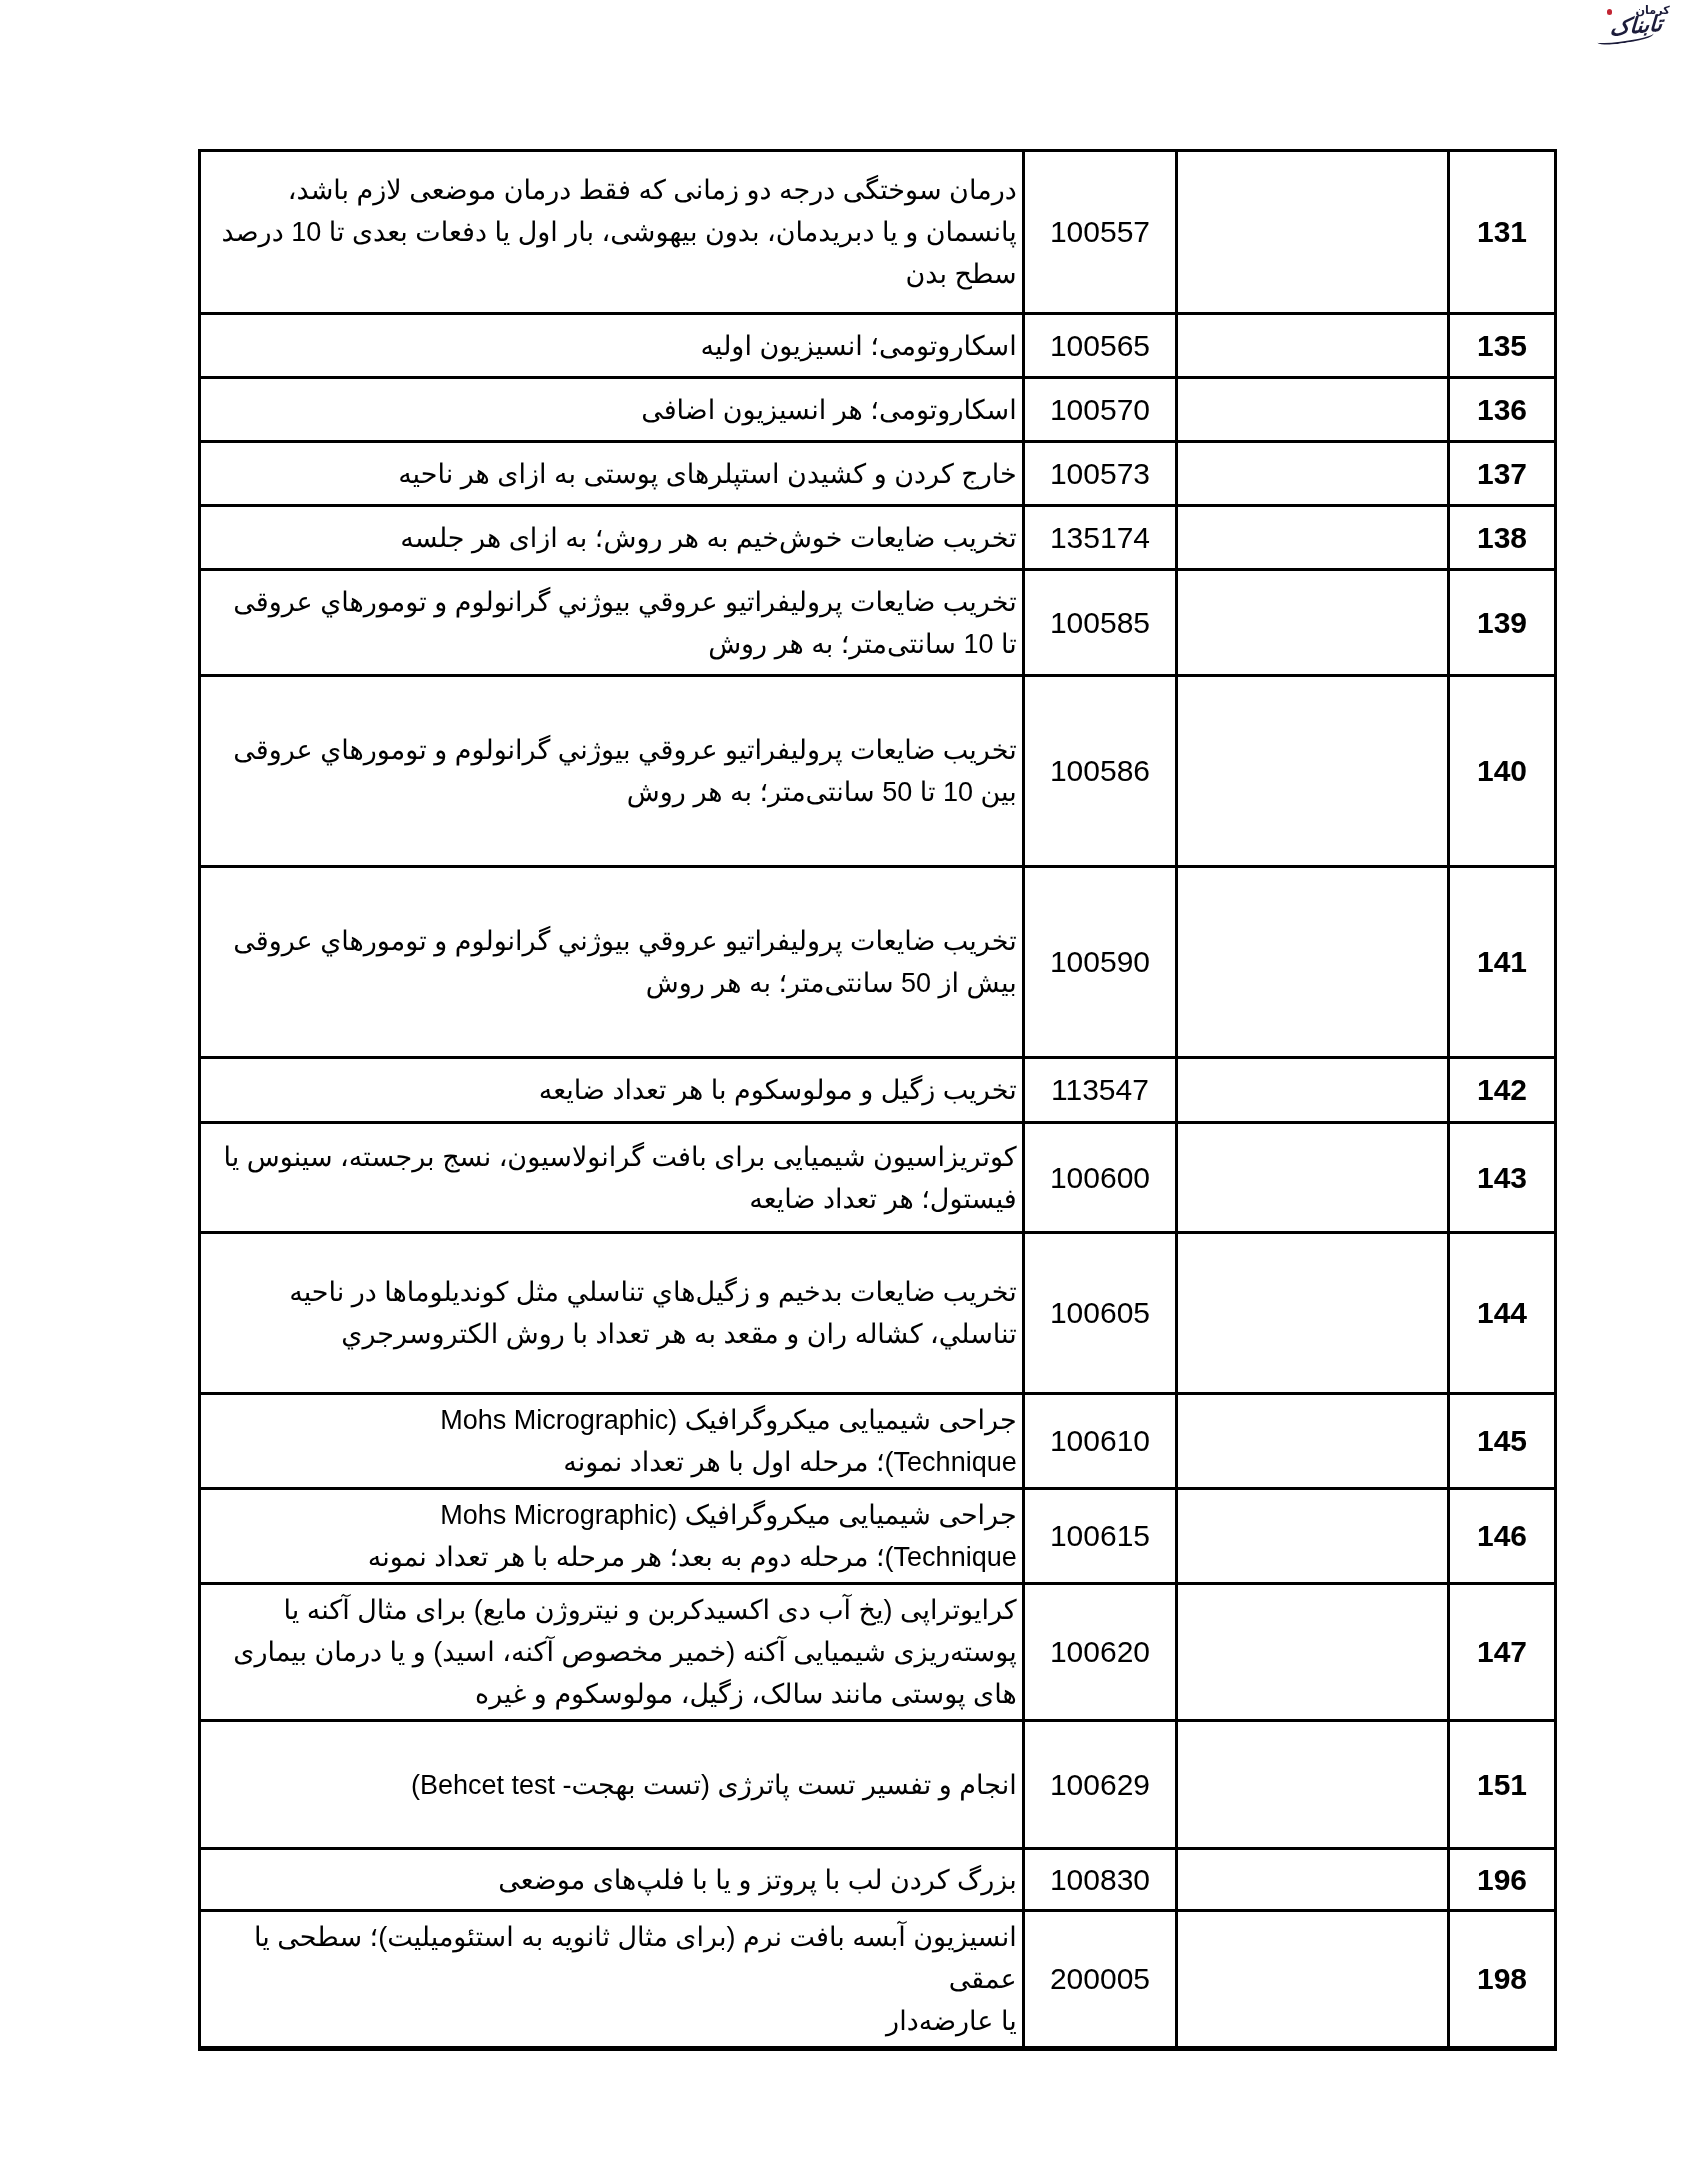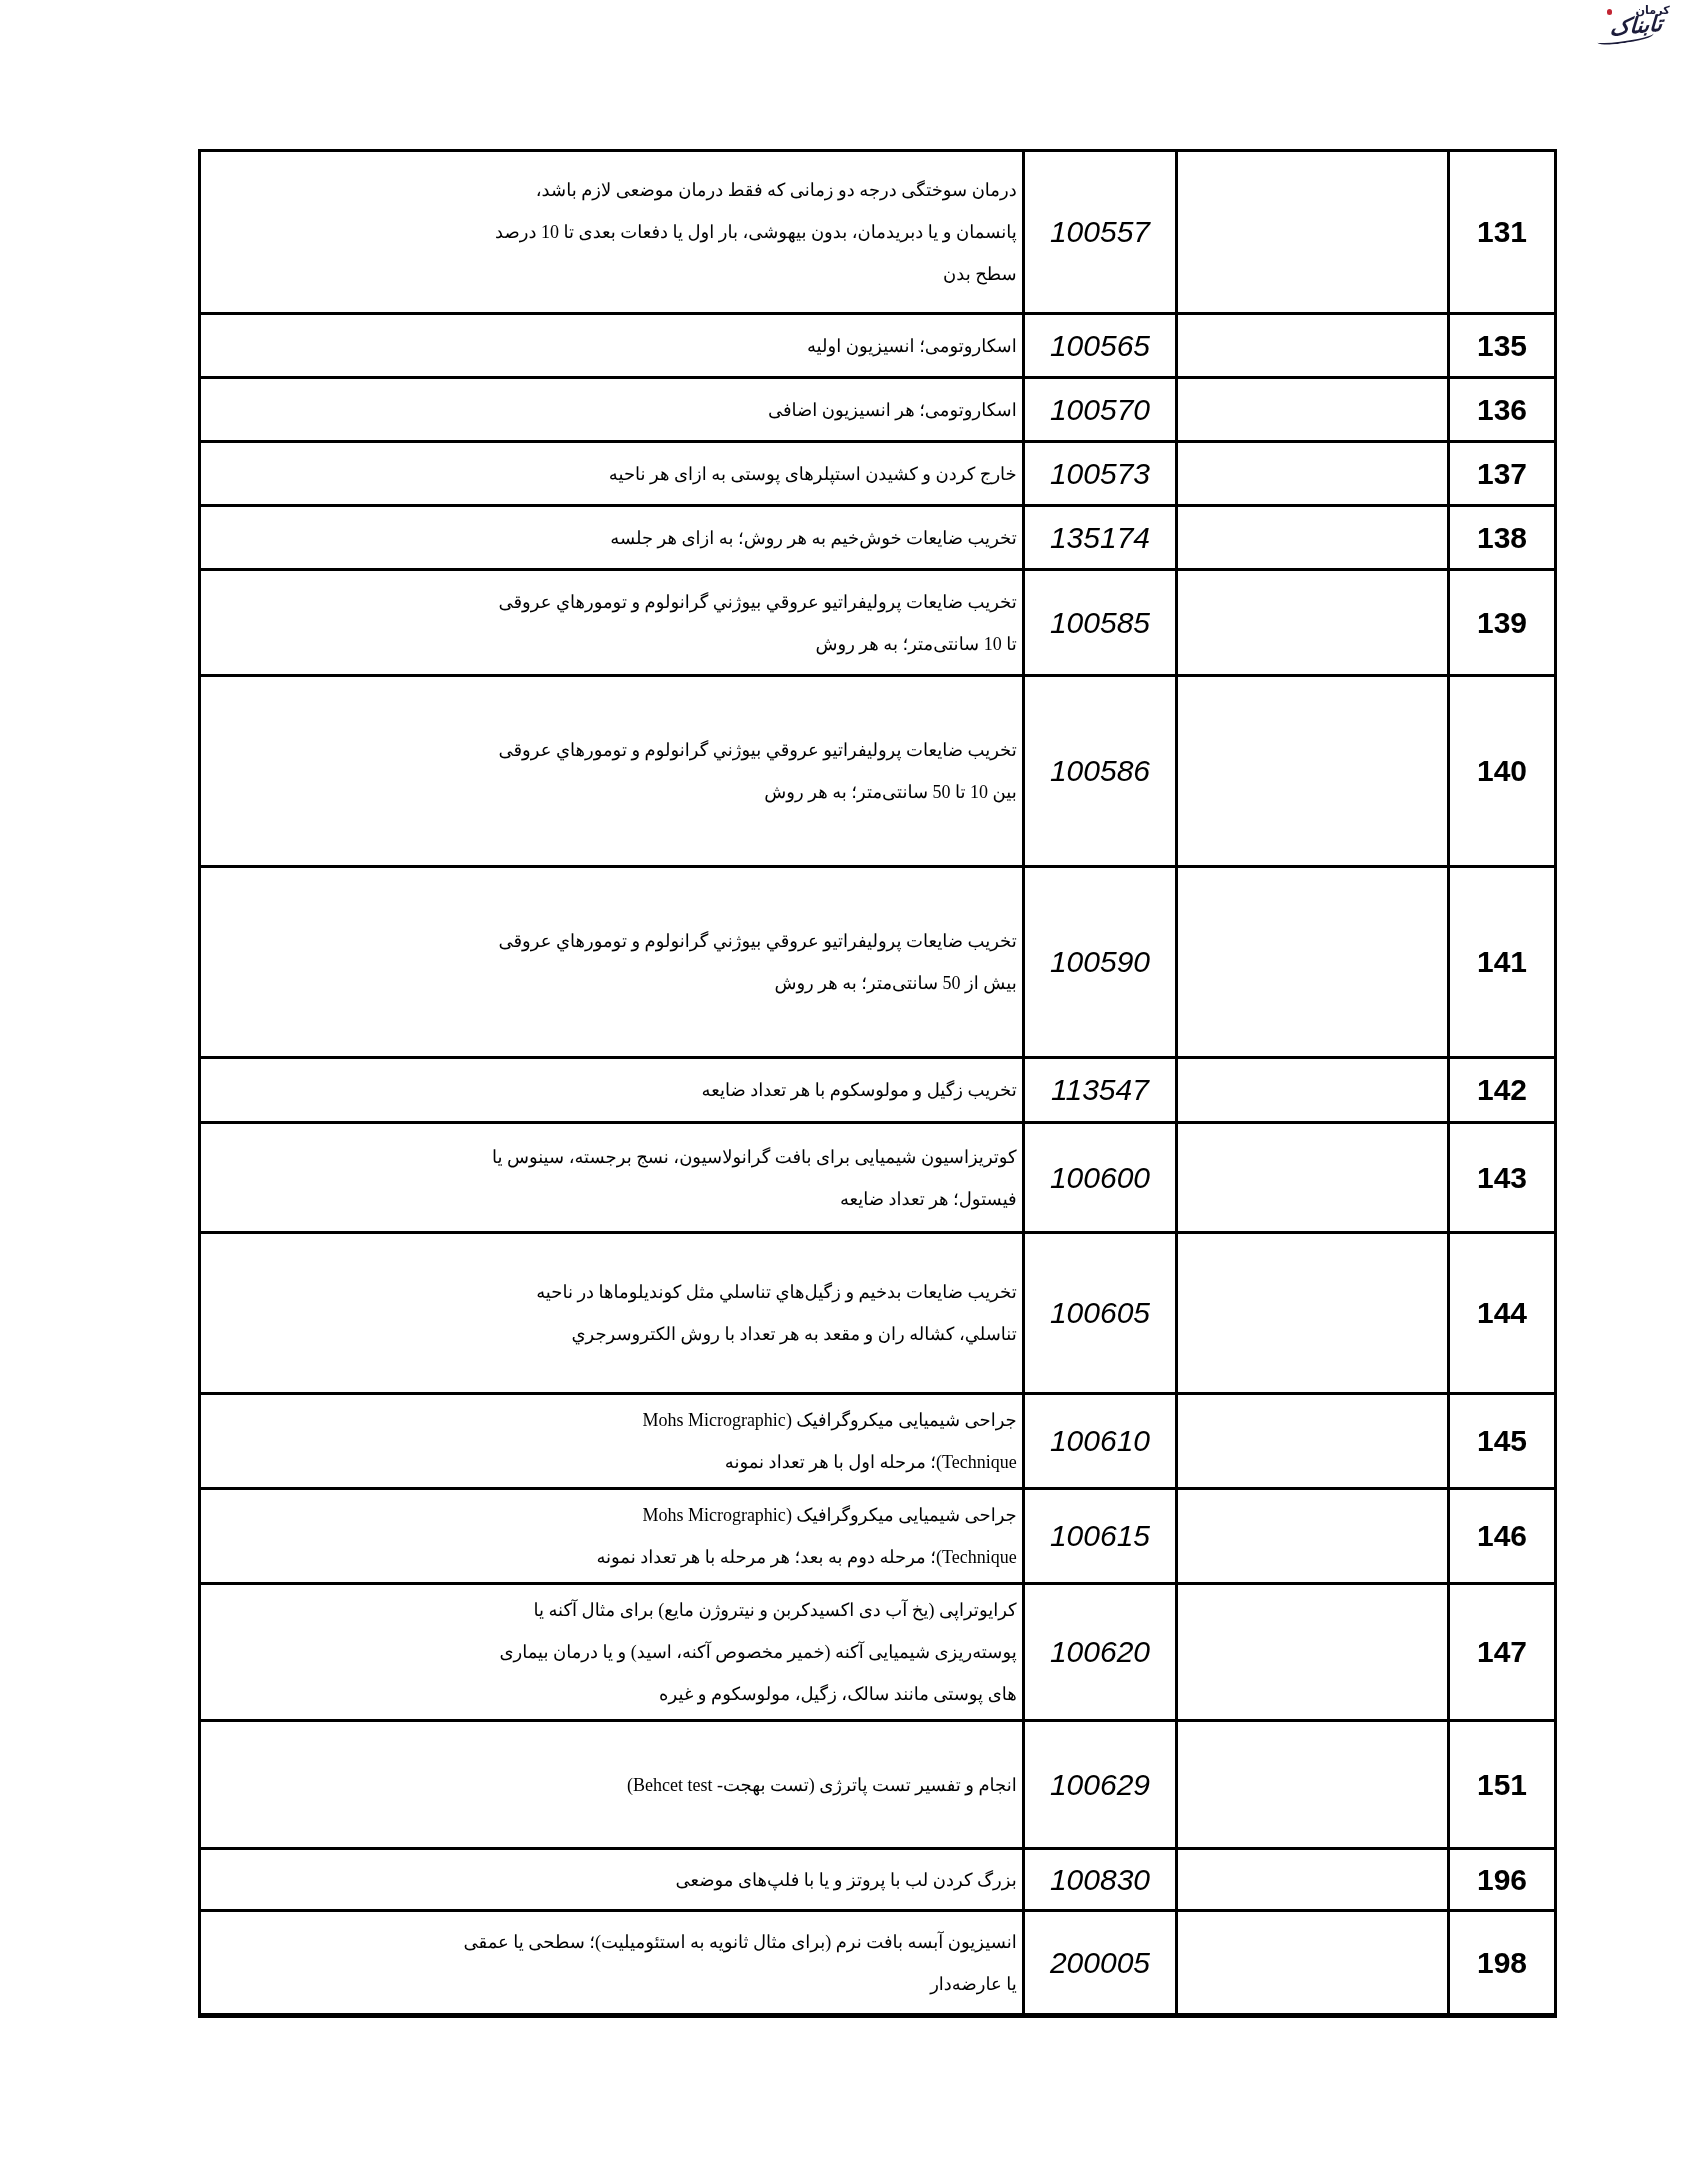--- a/index.html
+++ b/index.html
@@ -87,30 +87,29 @@
     font-size: 30px;
     font-family: "Liberation Sans", sans-serif;
     direction: ltr;
   }
   td.c-blank { background: #fff; }
   td.c-code {
     text-align: center;
     font-size: 30px;
     font-family: "Liberation Sans", sans-serif;
     direction: ltr;
-    font-style: italic;
   }
   td.c-desc {
     text-align: right;
     direction: rtl;
-    font-size: 18px;
+    font-size: 27px;
     line-height: 42px;
     padding: 4px 5.3px 4px 6.6px;
     white-space: pre-line;       
-    font-family: Liberation Serif, serif;
+    font-family: Liberation Sans, sans-serif;
   }
 
   
   tbody tr:nth-child(1)  { height: 163px; }
   tbody tr:nth-child(2)  { height: 64px;  }
   tbody tr:nth-child(3)  { height: 64px;  }
   tbody tr:nth-child(4)  { height: 64px;  }
   tbody tr:nth-child(5)  { height: 64px;  }
   tbody tr:nth-child(6)  { height: 106px; }
   tbody tr:nth-child(7)  { height: 191px; }

